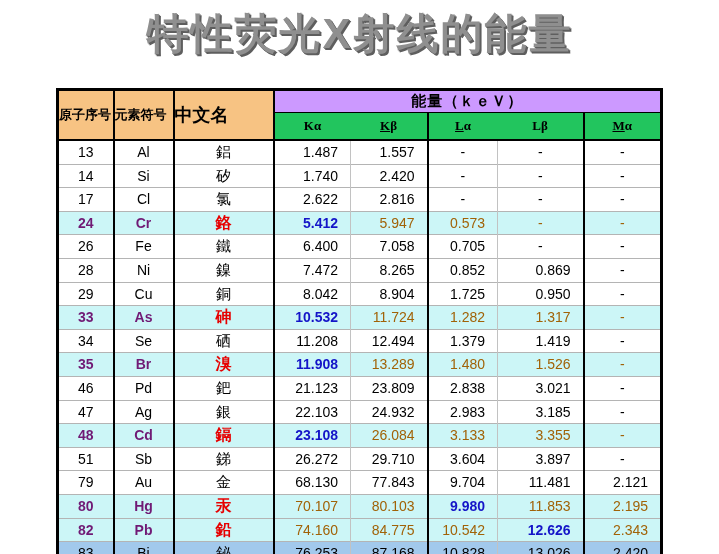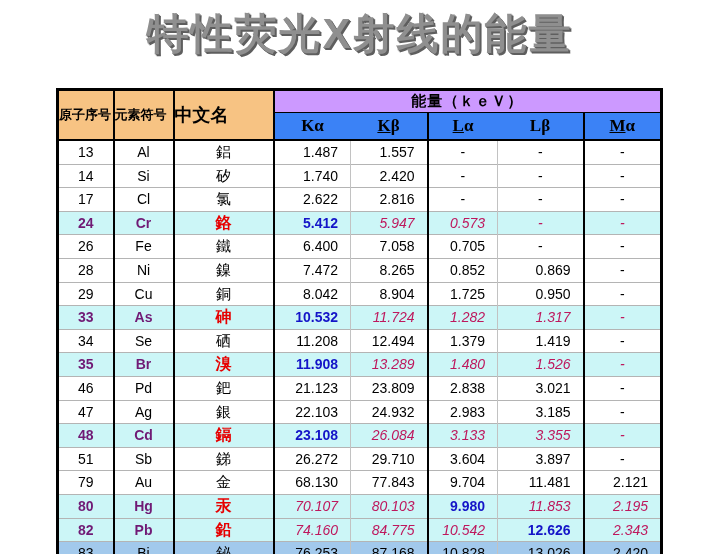--- a/index.html
+++ b/index.html
@@ -28,23 +28,23 @@
     border-right:2px solid #000;border-bottom:2.5px solid #000;
     font-family:"Liberation Serif", serif;font-size:13px;
   }
   th.h-orange.big{font-size:18px;}
   th.h-energy{
     background:#cc99ff;font-weight:bold;text-align:center;height:21px;line-height:21px;
     border-bottom:1px solid #000;font-family:"Liberation Serif", serif;font-size:15px;
     letter-spacing:1px;
   }
   th.h-sub{
-    background:#3b82f6;text-align:center;height:26px;line-height:26px;
+    background:#22c55e;text-align:center;height:26px;line-height:26px;
     border-bottom:2.5px solid #000;font-family:"Liberation Serif", serif;
-    font-size:17px;font-weight:bold;
+    font-size:13px;font-weight:bold;
   }
   th.h-sub.nl{border-left:none;}
   th.h-sub.bl{border-left:2px solid #000;}
   .u{text-decoration:underline;}
   
   tbody td{border-top:1px solid #b4b4b4;background:transparent;text-align:center;}
   tbody td.c1{border-right:2px solid #000;}
   tbody td.c2{border-right:2px solid #000;font-weight:normal;}
   tbody td.c3{border-right:2px solid #000;font-family:"Liberation Serif", serif;font-size:15px;}
   tbody td.c4{border-right:1px solid #c2c2c2;}
@@ -52,21 +52,21 @@
   tbody td.c6{border-right:1px solid #c2c2c2;}
   tbody td.c7{border-right:2px solid #000;}
   tbody td.val{text-align:right;padding-right:12px;}
   tbody td.dash{text-align:center;padding-right:0;}
   
   tr.bg-c td{background:#ccf6f7;}
   tr.bg-b td{background:#a2c9ec;}
   
   tr.hl td.c1, tr.hl td.c2{color:#701a75;font-weight:bold;}
   tr.hl td.c3{color:#e60000;font-weight:bold;font-size:16px;}
-  .v-red{color:#be185d;font-style:italic;}
+  .v-red{color:#a16207;}
   .v-blue{color:#1414c8;font-weight:bold;}
 </style>
 </head>
 <body>
 
 <div class="page">
 
   <div class="title">特性荧光X射线的能量</div>
 
   <table class="energy">

